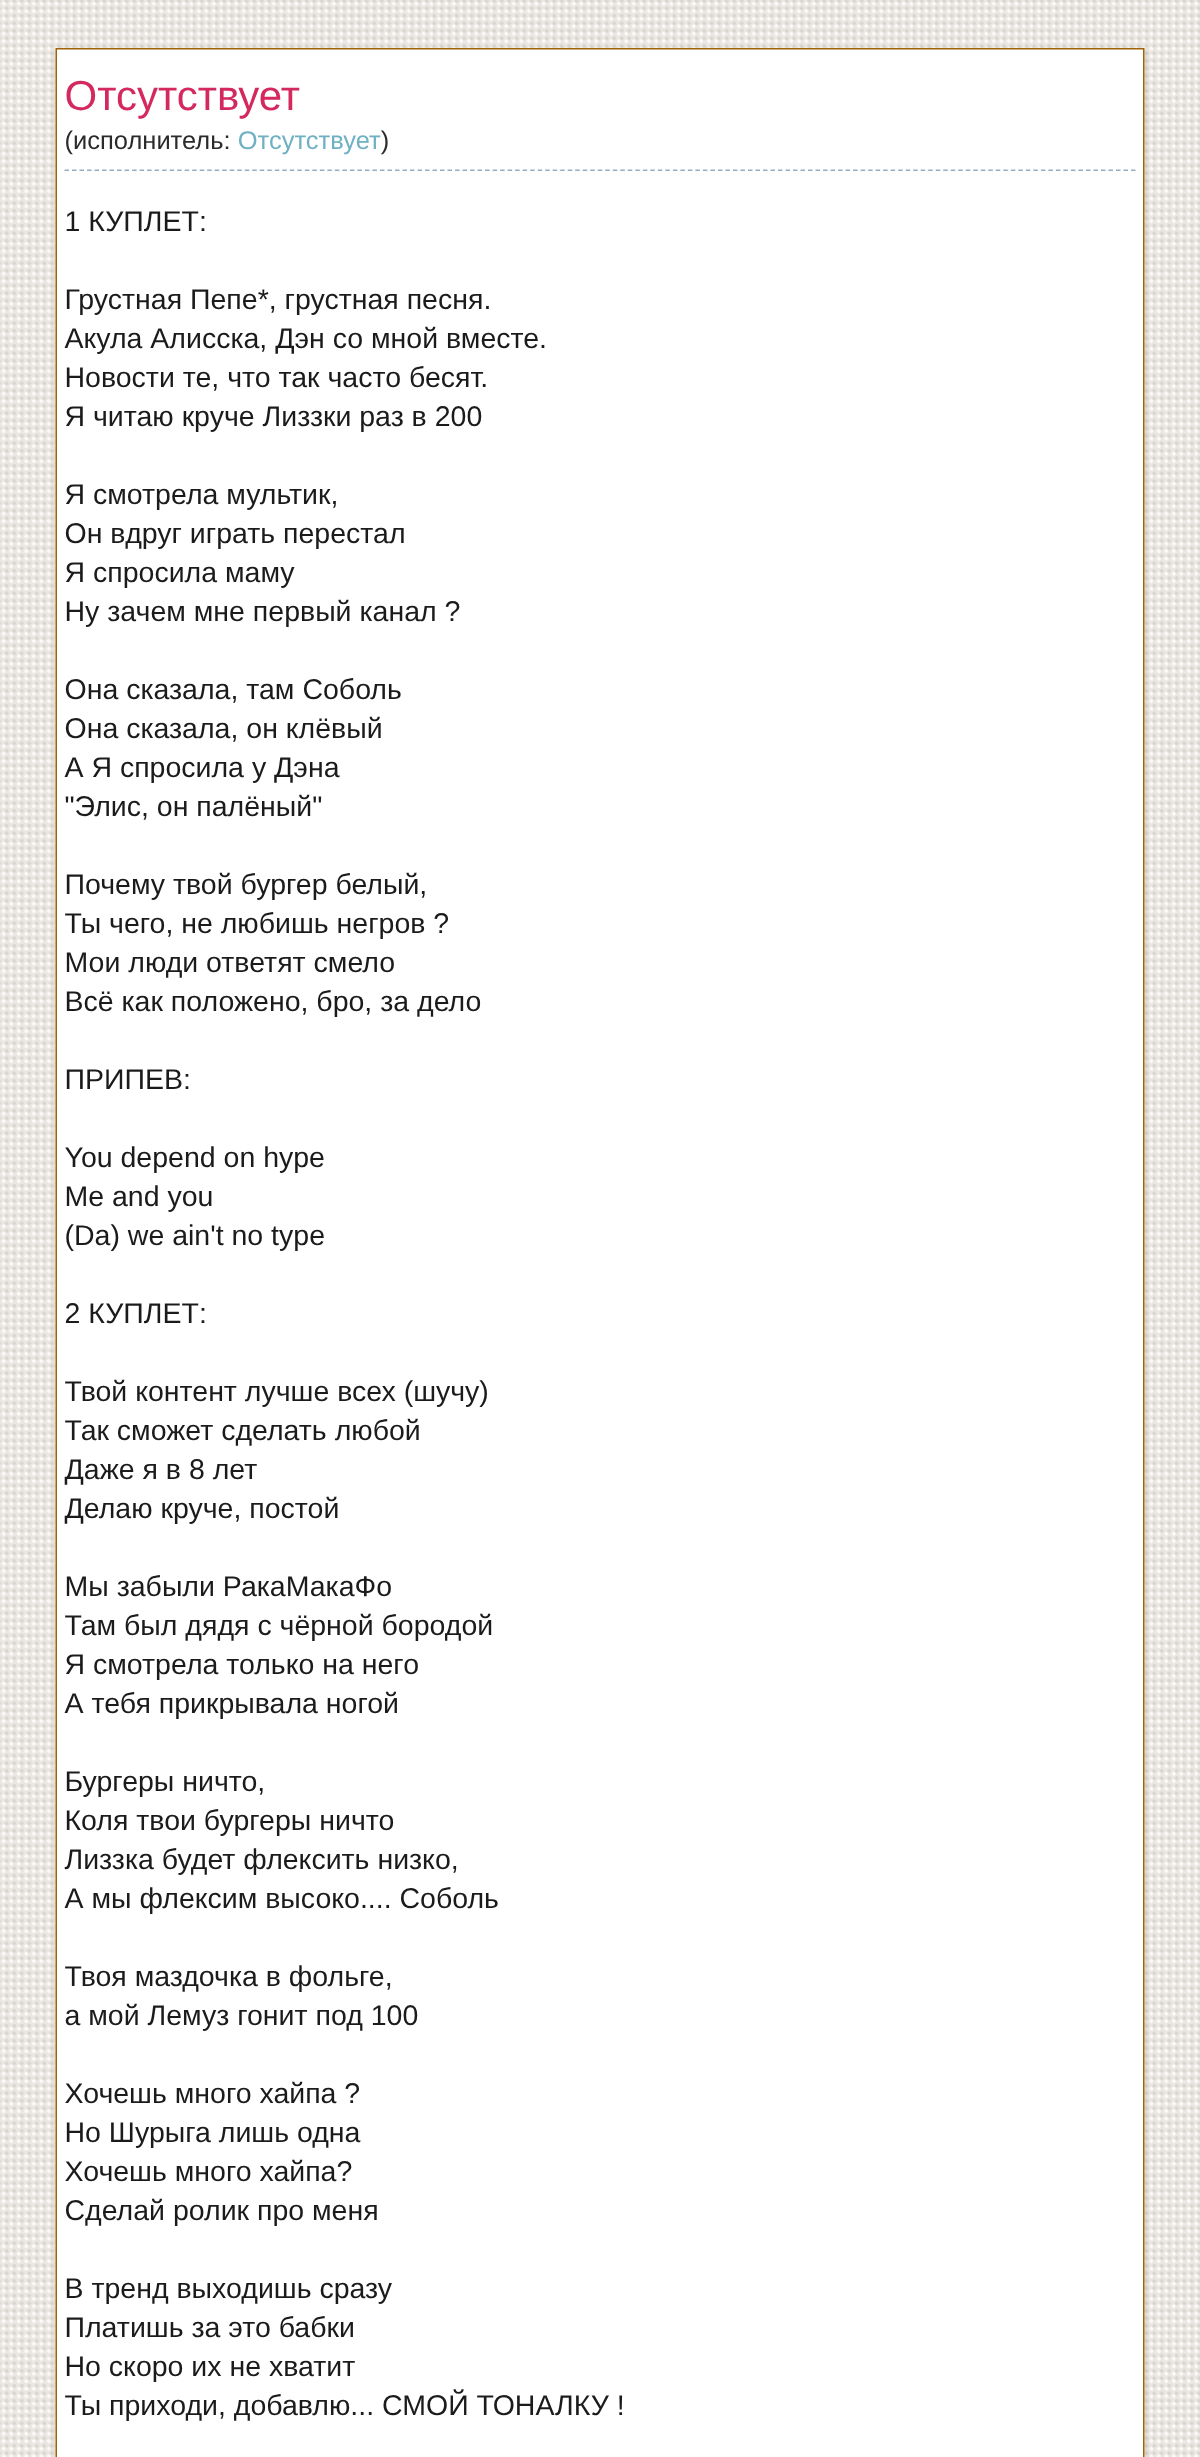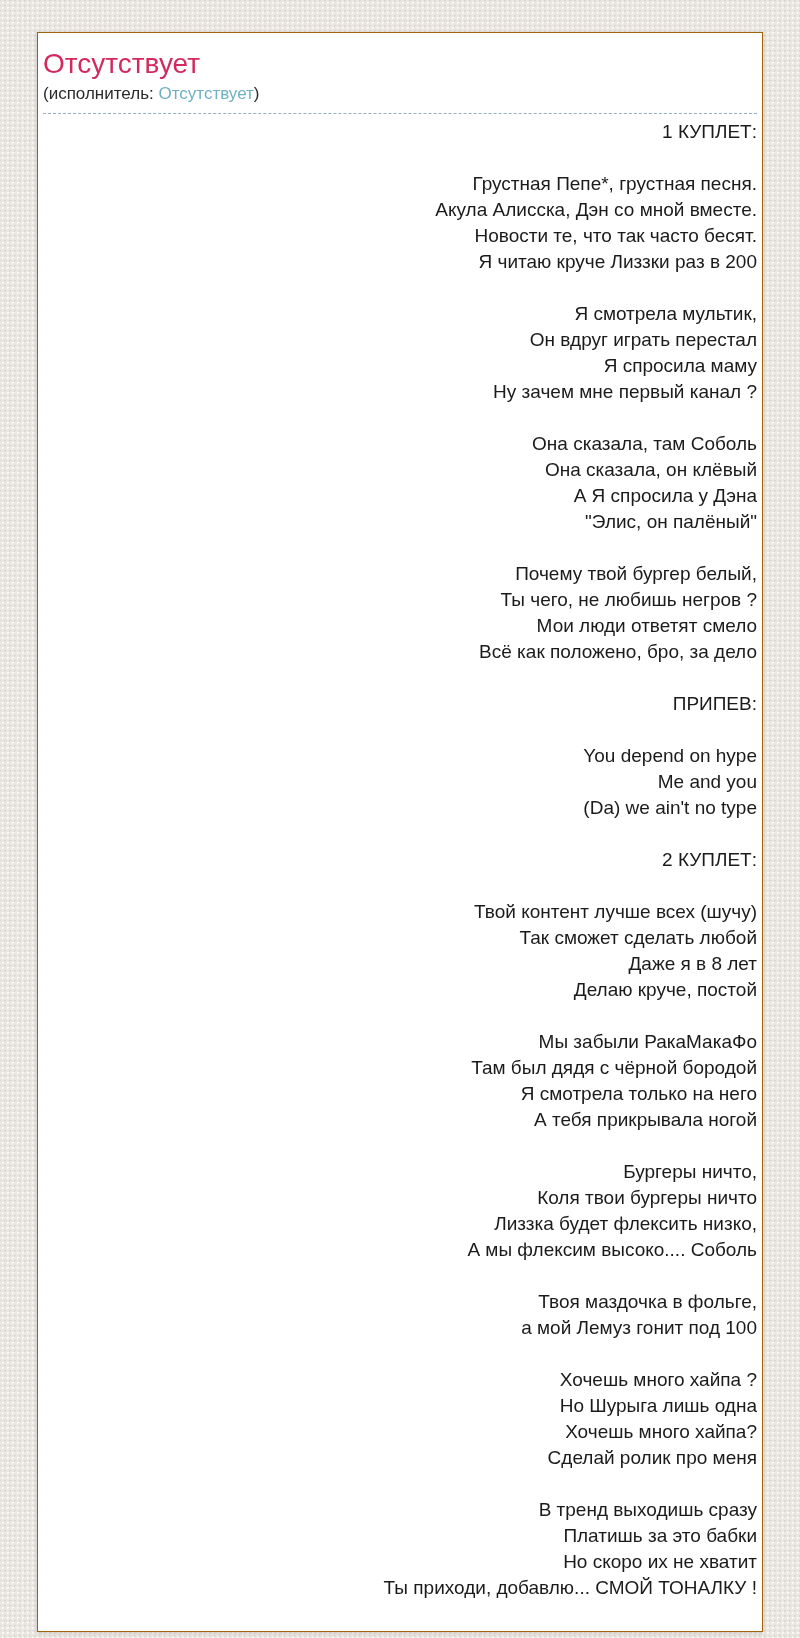--- a/index.html
+++ b/index.html
@@ -52,26 +52,25 @@
     line-height: 21px;
   }
 
   .artist-link {
     color: #6fb0c3;
     text-decoration: none;
     cursor: pointer;
   }
 
   .lyrics {
-    margin-top: 5px;
+    margin-top: 22px;
     font-size: 19px;
     line-height: 26px;
     color: #1b1b1b;
     white-space: pre-line;
-    text-align: right;
   }
 </style>
 </head>
 <body>
 
 <div class="card">
   <div class="song-header">
     <h1 class="song-title">Отсутствует</h1>
     <div class="artist-line">
       <span>(исполнитель:</span>

